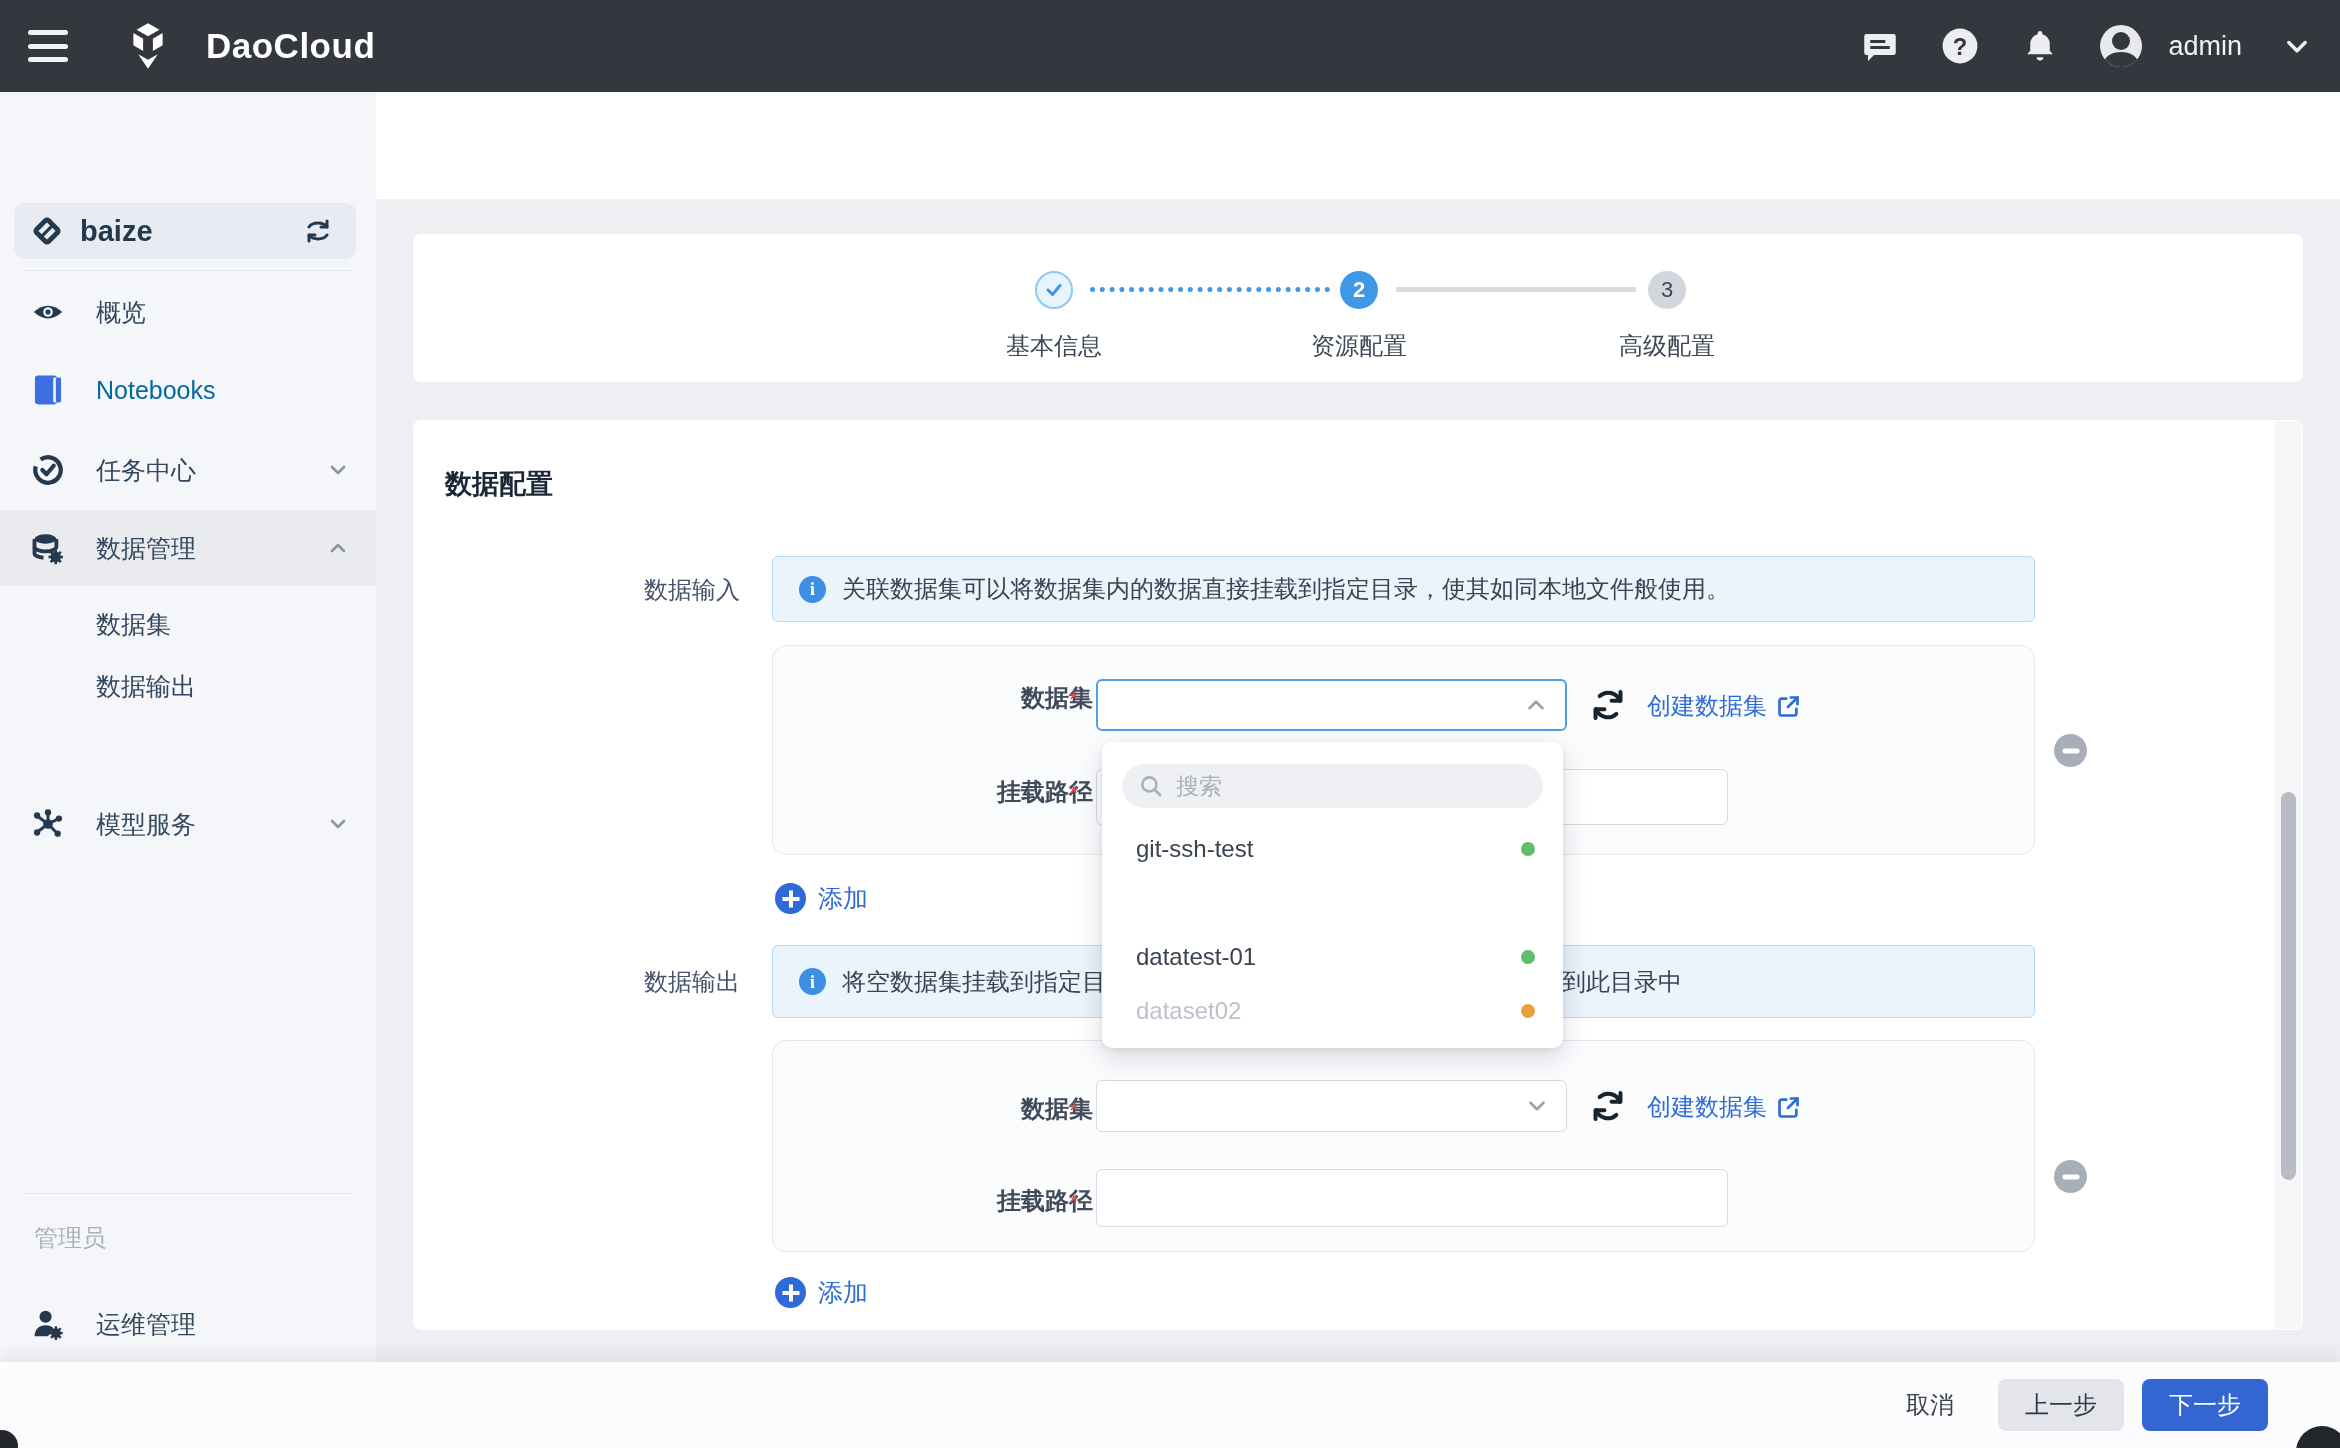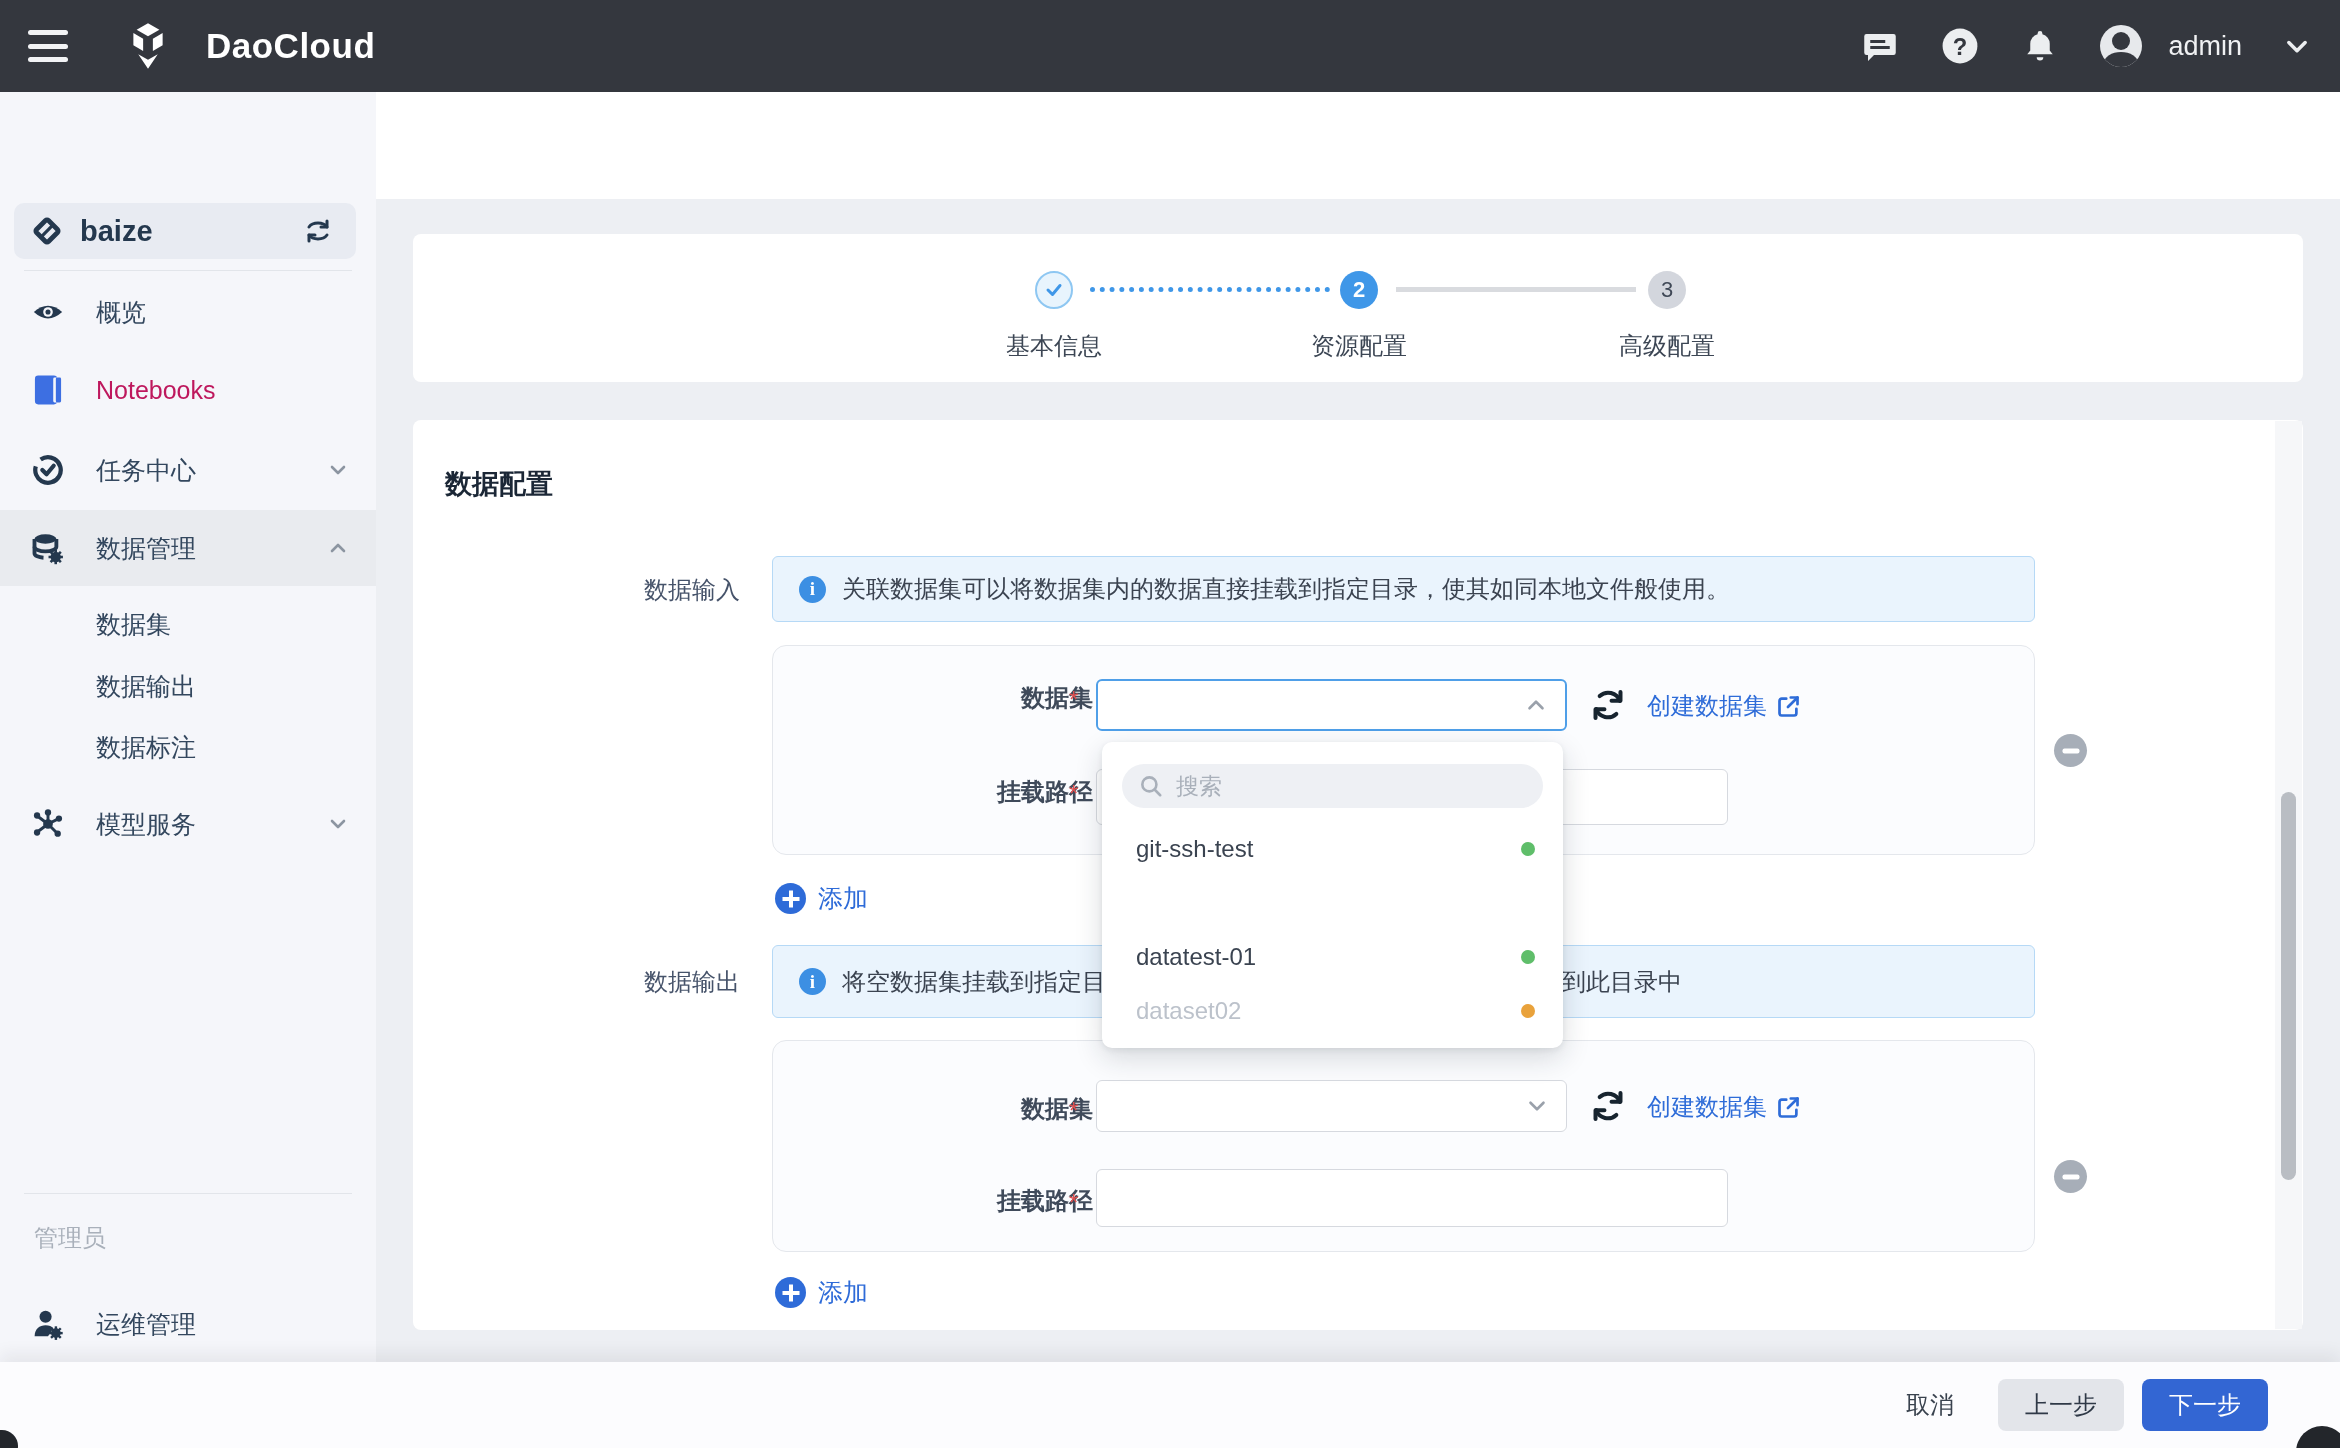--- a/index.html
+++ b/index.html
@@ -27,21 +27,21 @@
   .ai-lab { left:0; top:36px; width:376px; height:72px; display:flex; align-items:center; }
   .ai-lab-label { font-size:31px; font-weight:600; color:#24384e; margin-left:30px; }
   .ws-chip { left:14px; top:111px; width:342px; height:56px; background:#e8ebf2; border-radius:10px; display:flex; align-items:center; cursor:pointer; }
   .ws-label { font-size:29px; font-weight:600; color:#24384e; margin-left:18px; }
   .side-divider { left:24px; width:328px; height:1px; background:#e2e5ea; }
   .nav-row { left:0; width:376px; height:64px; display:flex; align-items:center; cursor:pointer;text-align:right; }
   .nav-row .icon-slot { width:96px; display:flex; justify-content:center; }
   .nav-row .chev { position:absolute; right:26px; color:#8c95a1; }
   .nav-active-bg { background:#e9ebef; height:76px; }
   .nav-sub { padding-left:96px; }
-  .nav-blue { color:#be185d; }
+  .nav-blue { color:#0369a1; }
   .section-label { color:#a9b0ba; font-size:24px; }
 
   
   .header { left:376px; top:92px; width:1964px; height:107px; background:#ffffff; z-index:4; }
   .back-btn { left:418px; top:126px; width:42px; height:40px; color:#2c4257; cursor:pointer; }
   .page-title { left:480px; top:128px; font-size:31px; font-weight:600; color:#121c28; }
 
   
   .panel { background:#ffffff; border-radius:8px; }
   .stepper-panel { left:413px; top:234px; width:1890px; height:148px; }
@@ -243,23 +243,20 @@
           </svg>
       </span>
     </div>
 
     <div class="abs nav-row nav-sub" style="top:500px;">
       <span class="side-text">数据集</span>
     </div>
     <div class="abs nav-row nav-sub" style="top:562px;">
       <span class="side-text">数据输出</span>
     </div>
-    <div class="abs nav-row nav-sub" style="top:623px;">
-      <span class="side-text">数据标注</span>
-    </div>
 
     <div class="abs nav-row" style="top:700px;">
       <span class="icon-slot">
         <svg width="34" height="34" viewBox="0 0 28 28">
           <g stroke="#24384e" stroke-width="2.4">
               <line x1="14" y1="14" x2="14" y2="5"></line>
               <line x1="14" y1="14" x2="22" y2="10"></line>
               <line x1="14" y1="14" x2="21" y2="21"></line>
               <line x1="14" y1="14" x2="6" y2="20"></line>
               <line x1="14" y1="14" x2="6" y2="8"></line>

